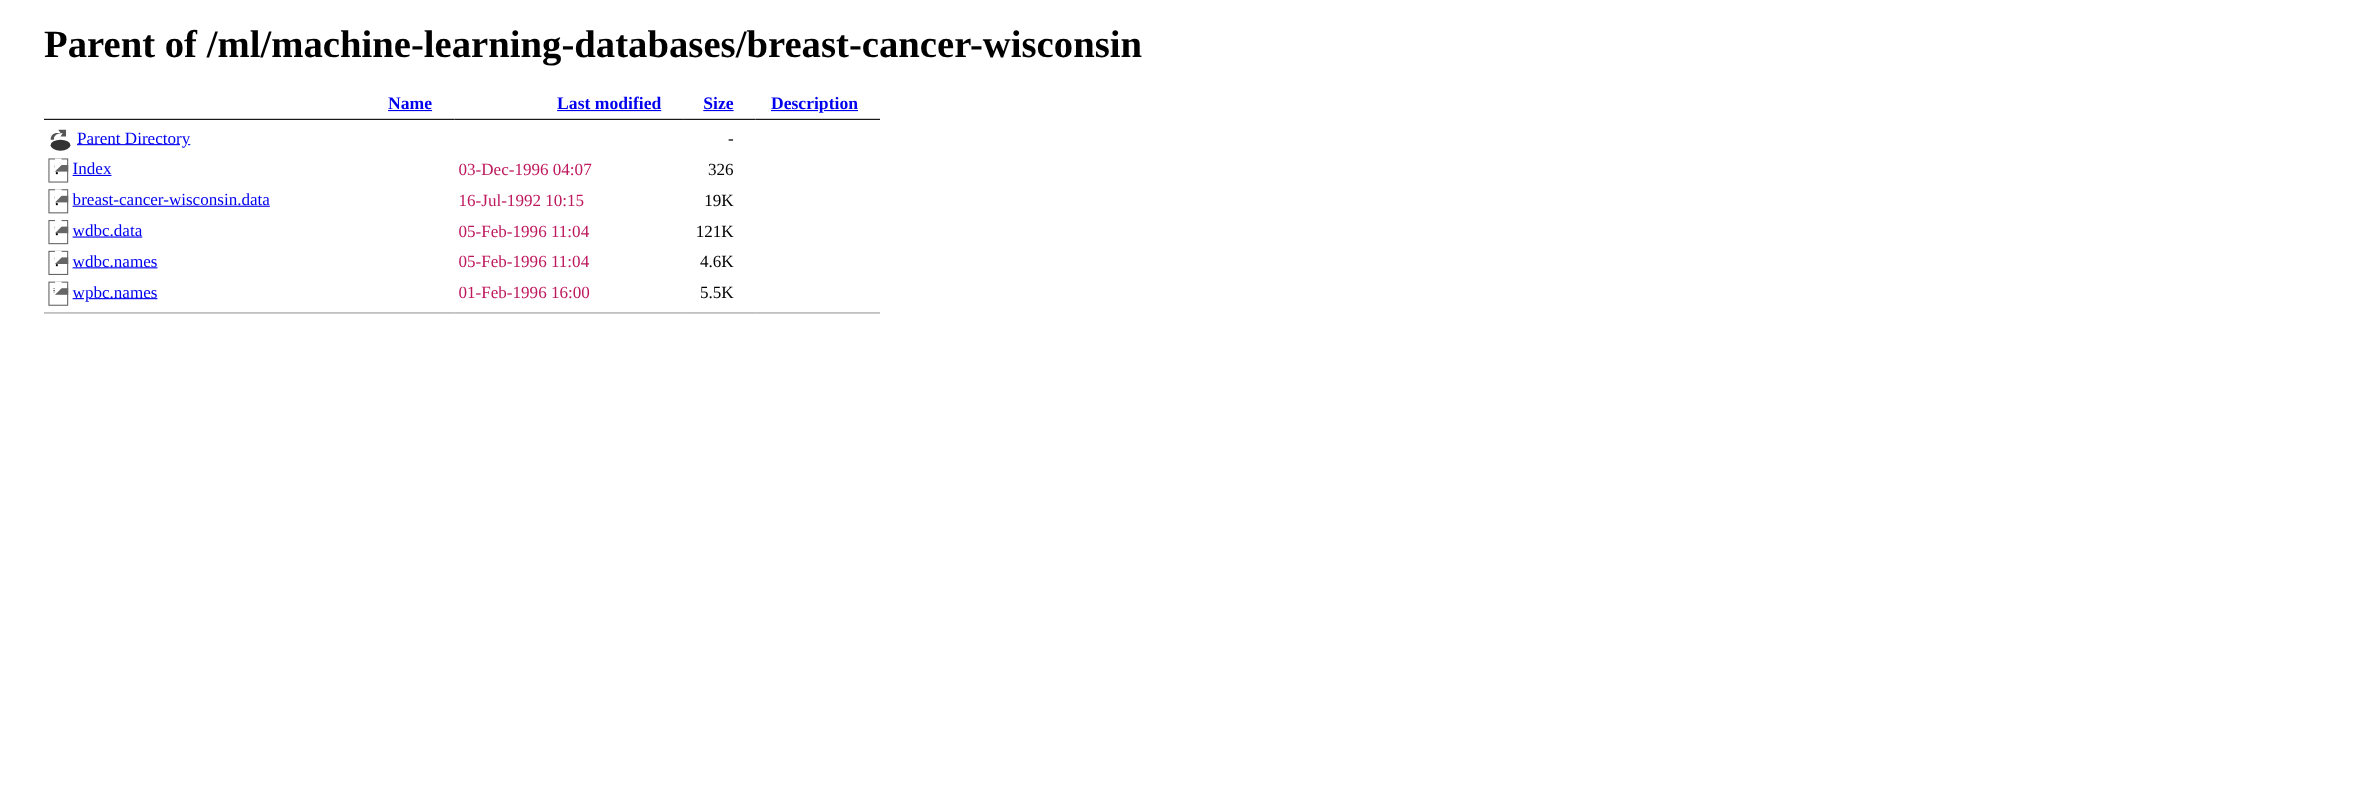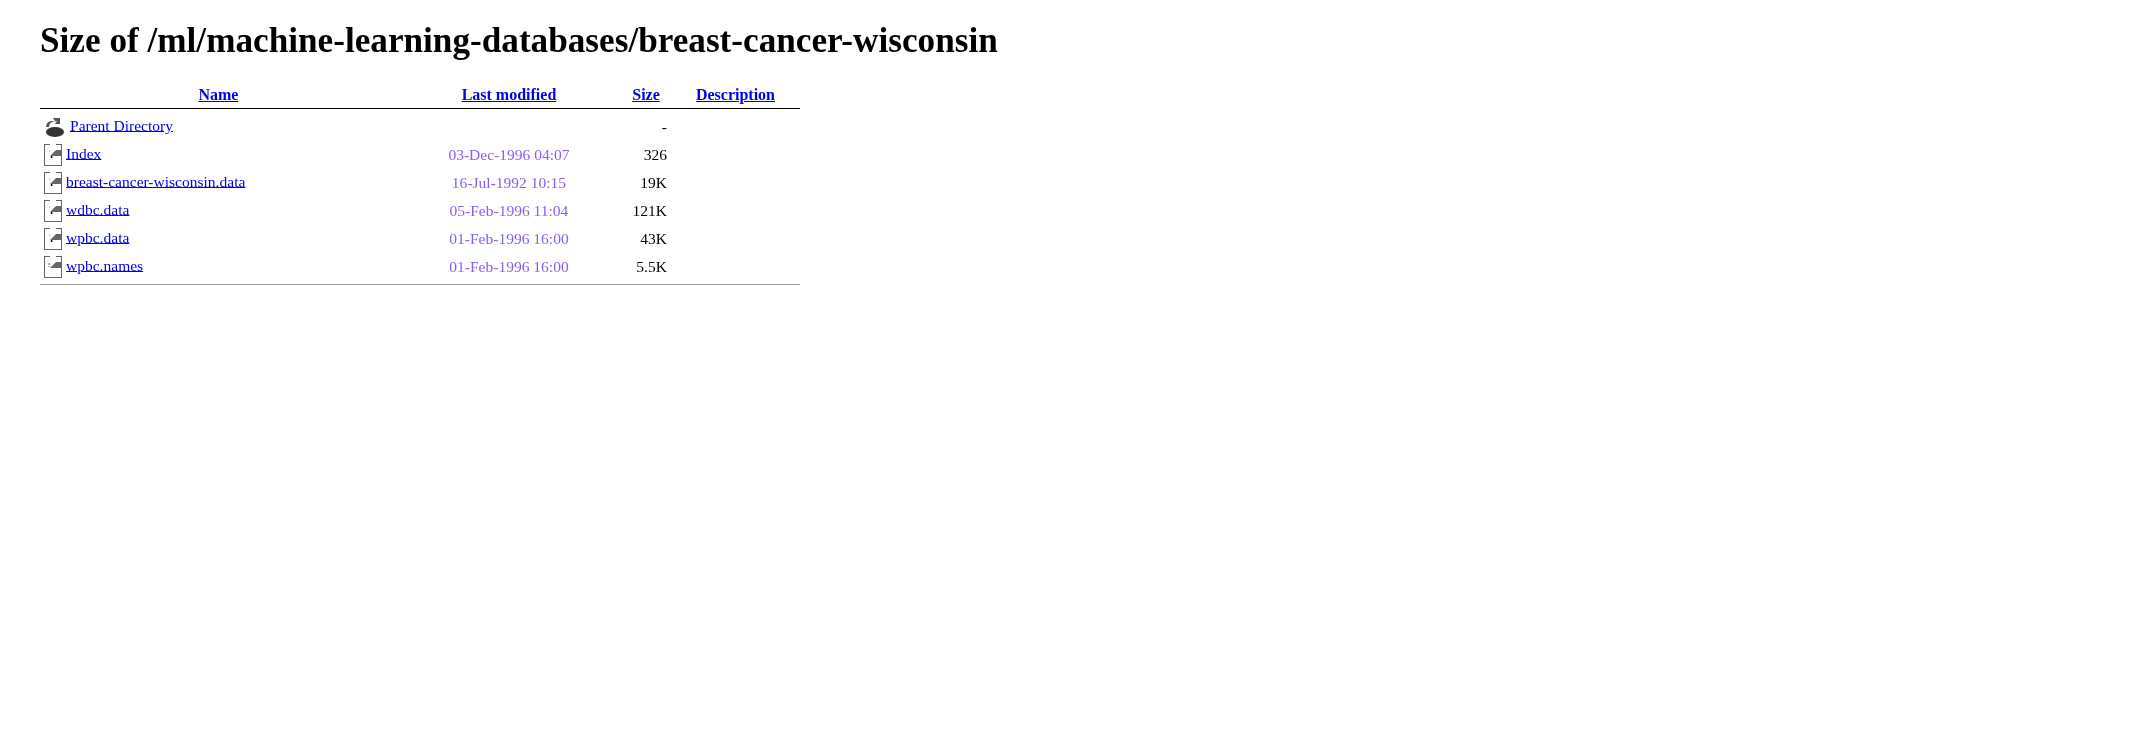--- a/index.html
+++ b/index.html
@@ -14,21 +14,21 @@
       font-weight: bold;
       margin-bottom: 20px;
       line-height: 1.2;
     }
     table {
       border-collapse: collapse;
       width: 100%;
       max-width: 760px;
     }
     th {
-      text-align: center;
+      text-align: right;
       padding: 4px 20px 4px 4px;
       border-bottom: 1px solid #000;
     }
     th a {
       color: #00e;
       text-decoration: underline;
       font-weight: bold;
       font-size: 1em;
     }
     td {
@@ -112,27 +112,27 @@
       width: 6px;
       height: 6px;
       border-left: 6px solid #fff;
       border-bottom: 6px solid #666;
     }
     .col-name { min-width: 340px; }
     .col-modified { min-width: 190px; }
     .col-size { min-width: 60px; }
     .col-desc { }
     .td-name { vertical-align: middle; }
-    .td-modified { color: #8b5cf6; text-align: center; }
+    .td-modified { color: #be185d; }
     .td-size { text-align: right; }
   </style>
 </head>
 <body>
 
-<h1>Size of /ml/machine-learning-databases/breast-cancer-wisconsin</h1>
+<h1>Parent of /ml/machine-learning-databases/breast-cancer-wisconsin</h1>
 
 <table>
   <thead>
     <tr>
       <th class="col-name">
         <a href="#">Name</a>
       </th>
       <th class="col-modified">
         <a href="#">Last modified</a>
       </th>
@@ -171,23 +171,23 @@
         <td class="td-size col-size">19K</td>
         <td class="col-desc"></td>
       </tr>
       <tr>
         <td class="td-name col-name"><span class="icon-unknown"></span><a href="#">wdbc.data</a></td>
         <td class="td-modified col-modified">05-Feb-1996 11:04</td>
         <td class="td-size col-size">121K</td>
         <td class="col-desc"></td>
       </tr>
       <tr>
-        <td class="td-name col-name"><span class="icon-unknown"></span><a href="#">wpbc.data</a></td>
-        <td class="td-modified col-modified">01-Feb-1996 16:00</td>
-        <td class="td-size col-size">43K</td>
+        <td class="td-name col-name"><span class="icon-unknown"></span><a href="#">wdbc.names</a></td>
+        <td class="td-modified col-modified">05-Feb-1996 11:04</td>
+        <td class="td-size col-size">4.6K</td>
         <td class="col-desc"></td>
       </tr>
       <tr>
         <td class="td-name col-name"><span class="icon-text"></span><a href="#">wpbc.names</a></td>
         <td class="td-modified col-modified">01-Feb-1996 16:00</td>
         <td class="td-size col-size">5.5K</td>
         <td class="col-desc"></td>
       </tr>
       <tr class="separator-bottom">
         <td colspan="4"></td>

